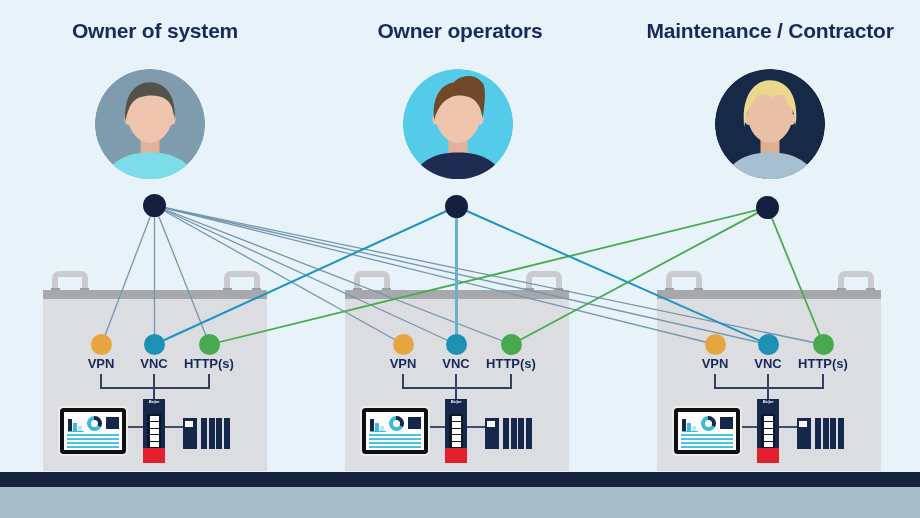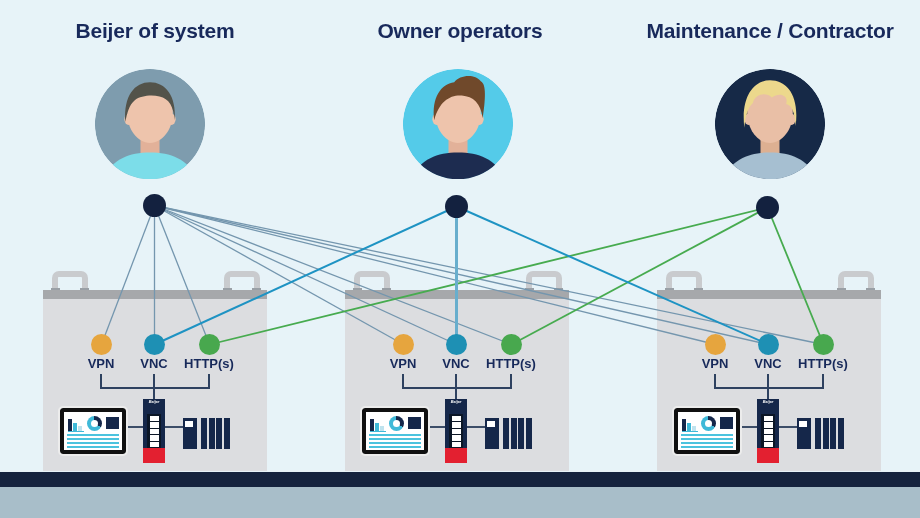--- a/index.html
+++ b/index.html
@@ -61,21 +61,21 @@
   #wires{position:absolute;left:0;top:0;width:920px;height:518px;z-index:2;pointer-events:none;}
 
   .floor-bar{position:absolute;left:0;top:472px;width:920px;height:15px;background:#15233e;}
   .floor{position:absolute;left:0;top:487px;width:920px;height:31px;background:#a8bec9;}
 </style>
 </head>
 <body>
 
 <div id="canvas" style="background: rgb(231, 243, 248);">
 
-  <div class="col-title" style="left:0px">Beijer of system</div>
+  <div class="col-title" style="left:0px">Owner of system</div>
   <div class="col-title" style="left:305px">Owner operators</div>
   <div class="col-title" style="left:615px">Maintenance / Contractor</div>
 
   <svg class="avatar" style="left:93px" viewBox="0 0 120 120">
     <clipPath id="clipA1">
         <circle cx="60" cy="60" r="58"></circle>
       </clipPath>
     <g clip-path="url(#clipA1)">
       <circle cx="60" cy="60" r="58" fill="#7e9cae"></circle>
       <rect x="50" y="62" width="20" height="34" rx="6" fill="#e2b199"></rect>

